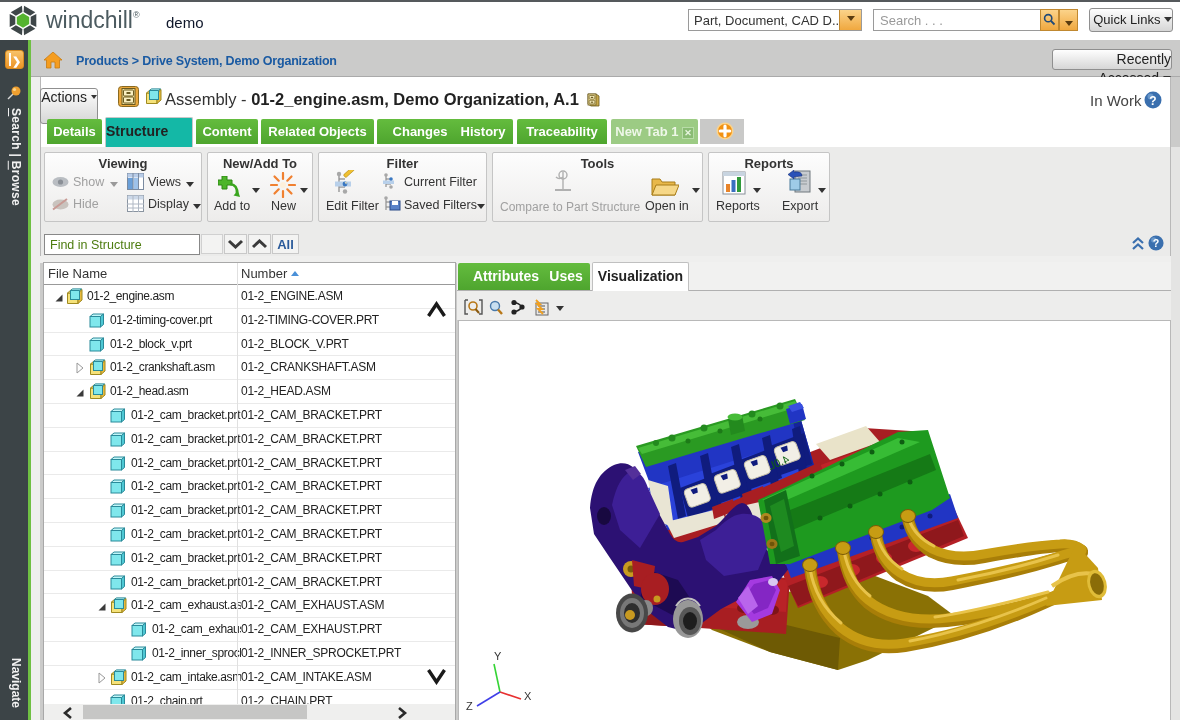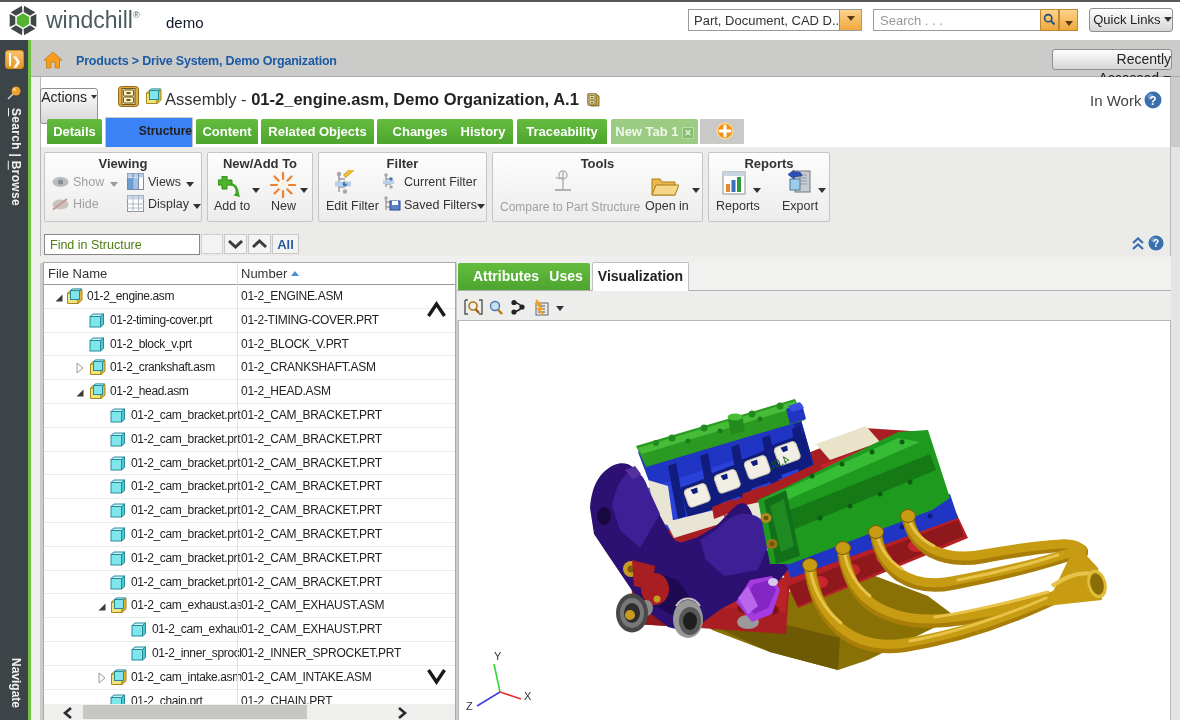--- a/index.html
+++ b/index.html
@@ -103,21 +103,21 @@
   <rect x="4.8" y="9.6" width="2.4" height="1.2" fill="#6a5a20"></rect>
 </svg>
 <div class="abs" style="left:1090px;top:92px;font-size:15px;color:#444">In Work</div>
 <svg class="abs" style="left:1144px;top:91px" width="18" height="18" viewBox="0 0 18 18">
   <circle cx="9" cy="9" r="8.5" fill="#3a6fae"></circle>
   <circle cx="6.5" cy="5.5" r="3" fill="#7ba7d4" opacity="0.7"></circle>
   <text x="9" y="13.5" font-size="12" font-weight="bold" fill="#fff" text-anchor="middle">?</text>
 </svg>
 
 <div class="gtab" style="left:47px;width:55px">Details</div>
-<div class="abs" style="left:105px;top:117px;width:88px;height:30px;background:#3b82f6;border:1px solid #c8c8c8;border-bottom:none;border-radius:2px 2px 0 0;text-align:right;font-size:12px;font-weight:bold;color:#222;line-height:27px;z-index:3">Structure</div>
+<div class="abs" style="left:105px;top:117px;width:88px;height:30px;background:#14b8a6;border:1px solid #c8c8c8;border-bottom:none;border-radius:2px 2px 0 0;text-align:left;font-size:14px;font-weight:bold;color:#222;line-height:27px;z-index:3">Structure</div>
 <div class="gtab" style="left:196px;width:62px">Content</div>
 <div class="gtab" style="left:261px;width:113px">Related Objects</div>
 <div class="gtab" style="left:377px;width:86px">Changes</div>
 <div class="gtab" style="left:453px;width:60px">History</div>
 <div class="gtab" style="left:517px;width:90px">Traceability</div>
 <div class="gtab" style="left:611px;width:87px;background:#9ccb84;color:#eef7e8">New Tab 1 <span style="font-size:9px;color:#e8f5e0;background:#8abc74;border:1px solid #b8dca8;padding:0 1px">✕</span></div>
 <div class="abs" style="left:700px;top:119px;width:44px;height:25px;background:#c9c9c8"></div>
 <svg class="abs" style="left:716px;top:122px" width="18" height="18" viewBox="0 0 18 18">
   <circle cx="9" cy="9" r="8.5" fill="#fbd38a"></circle>
   <circle cx="9" cy="9" r="7" fill="#f29111"></circle>

